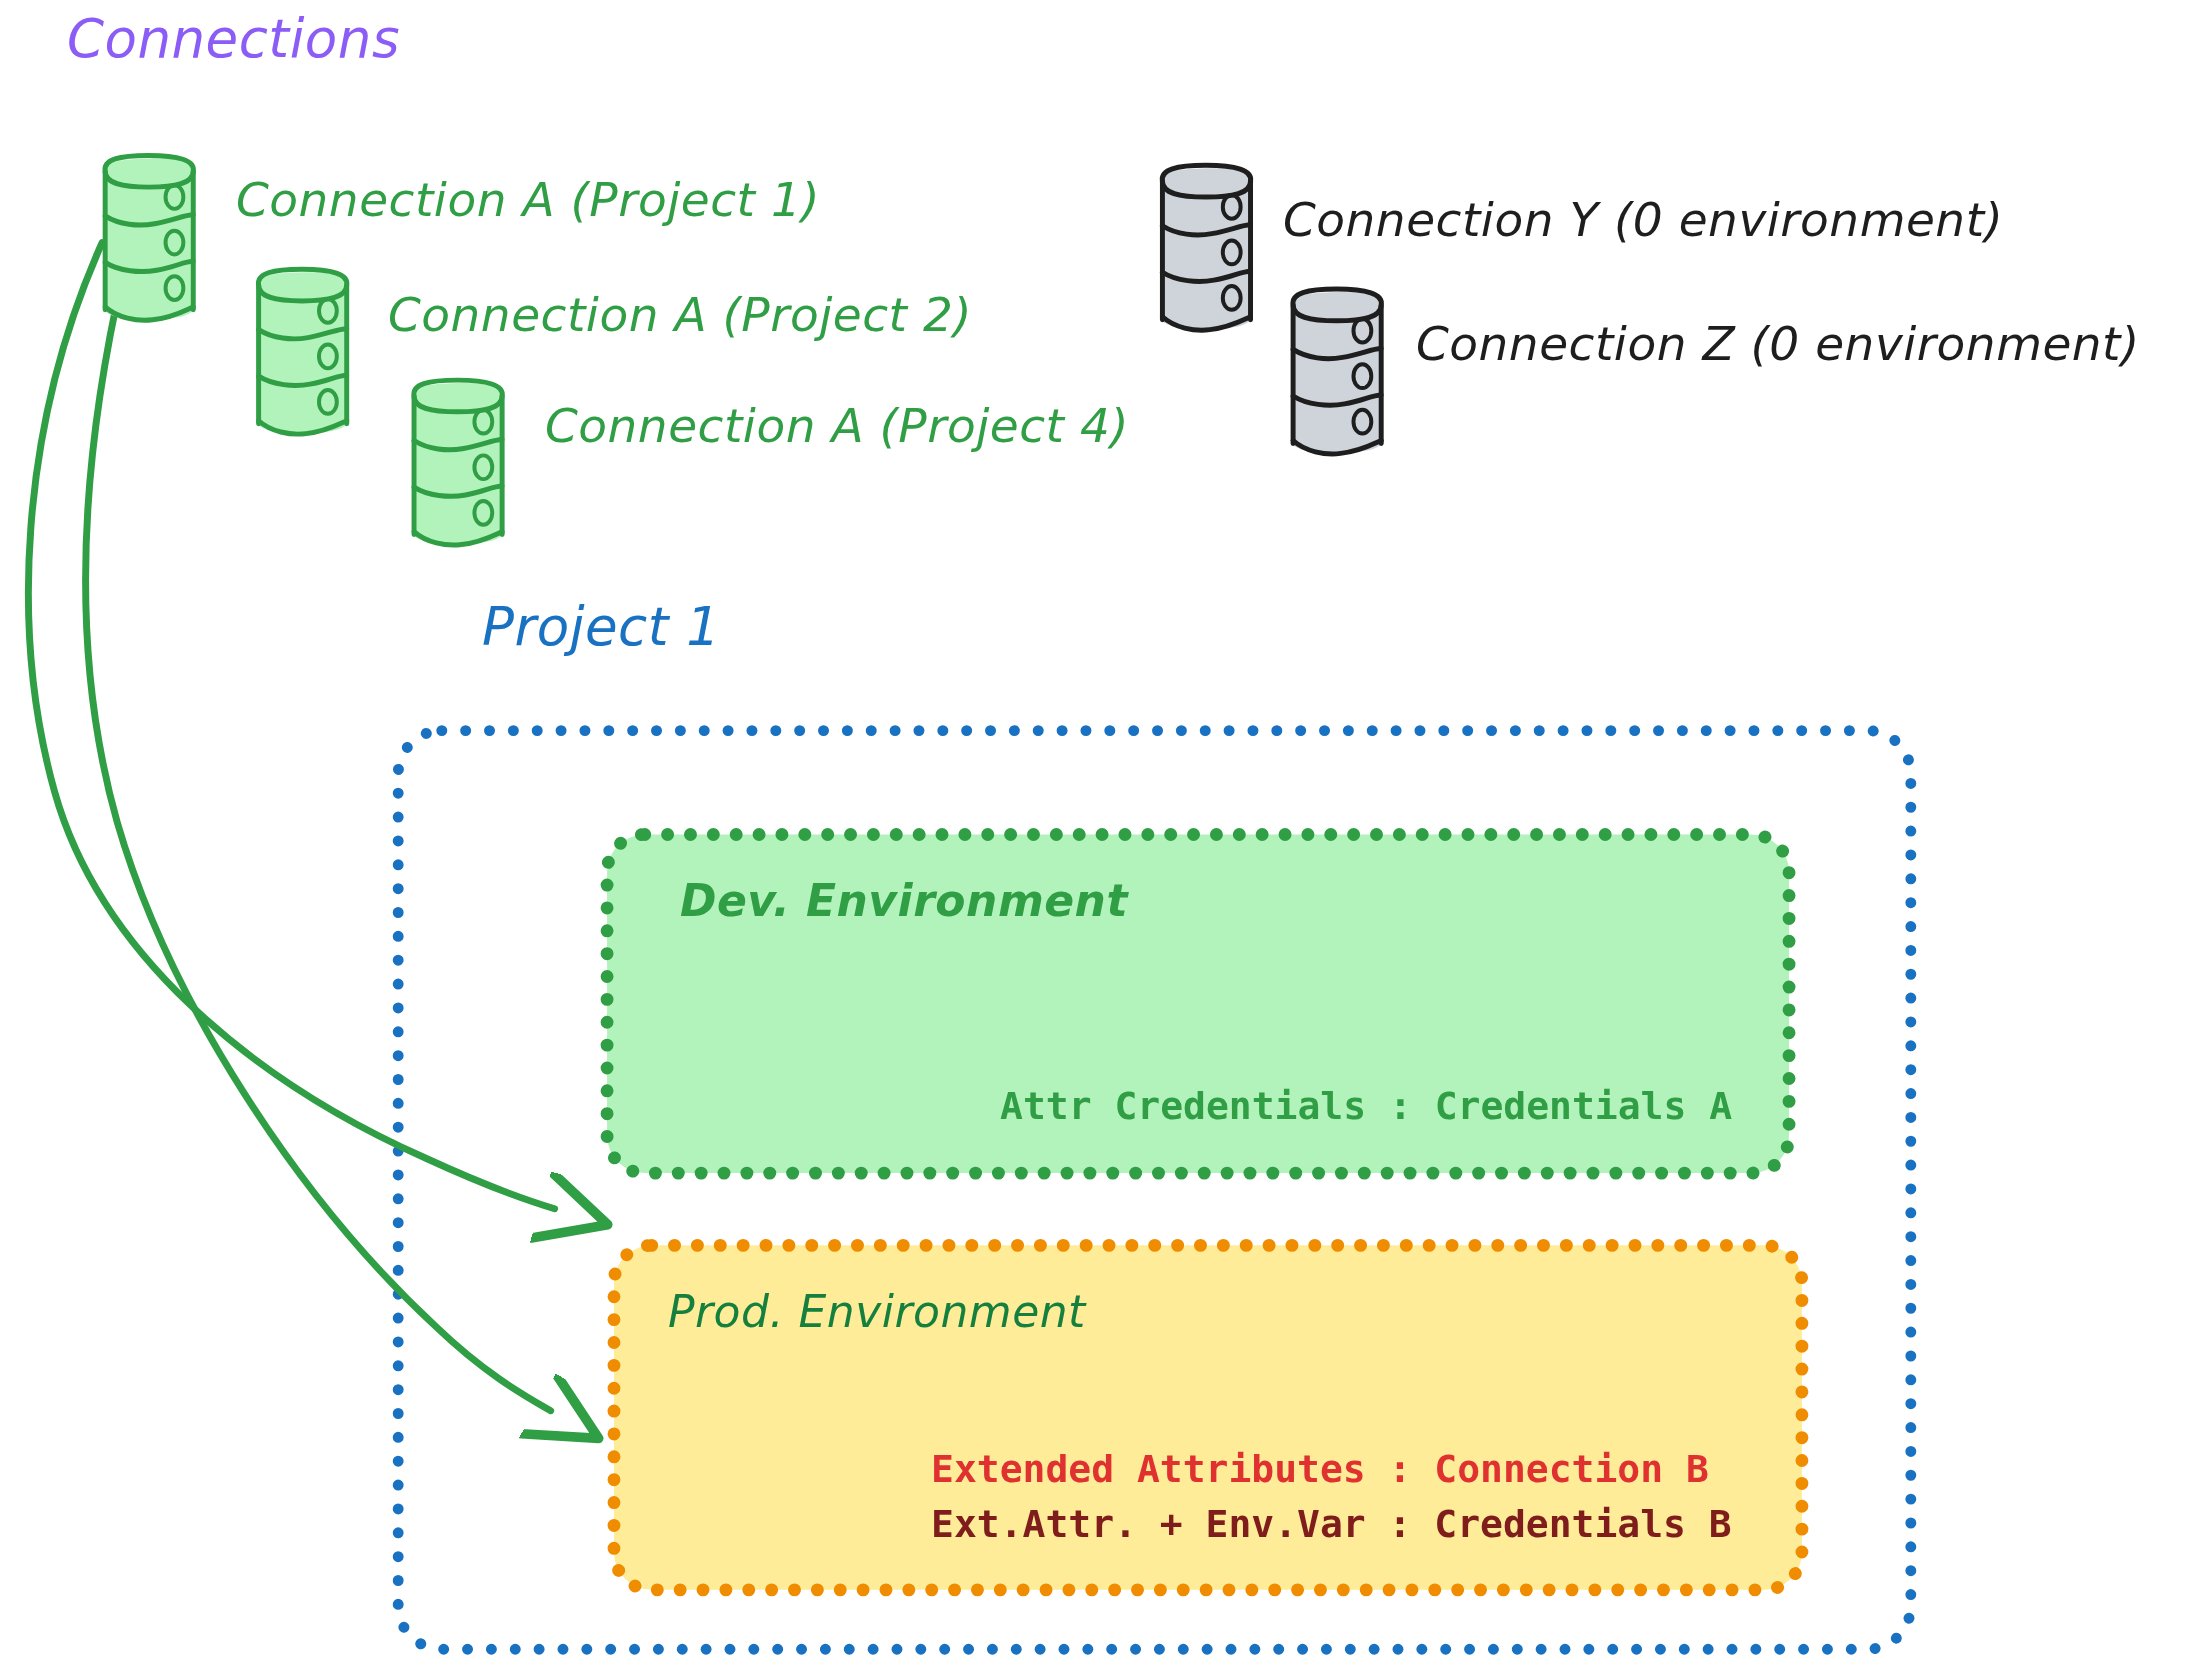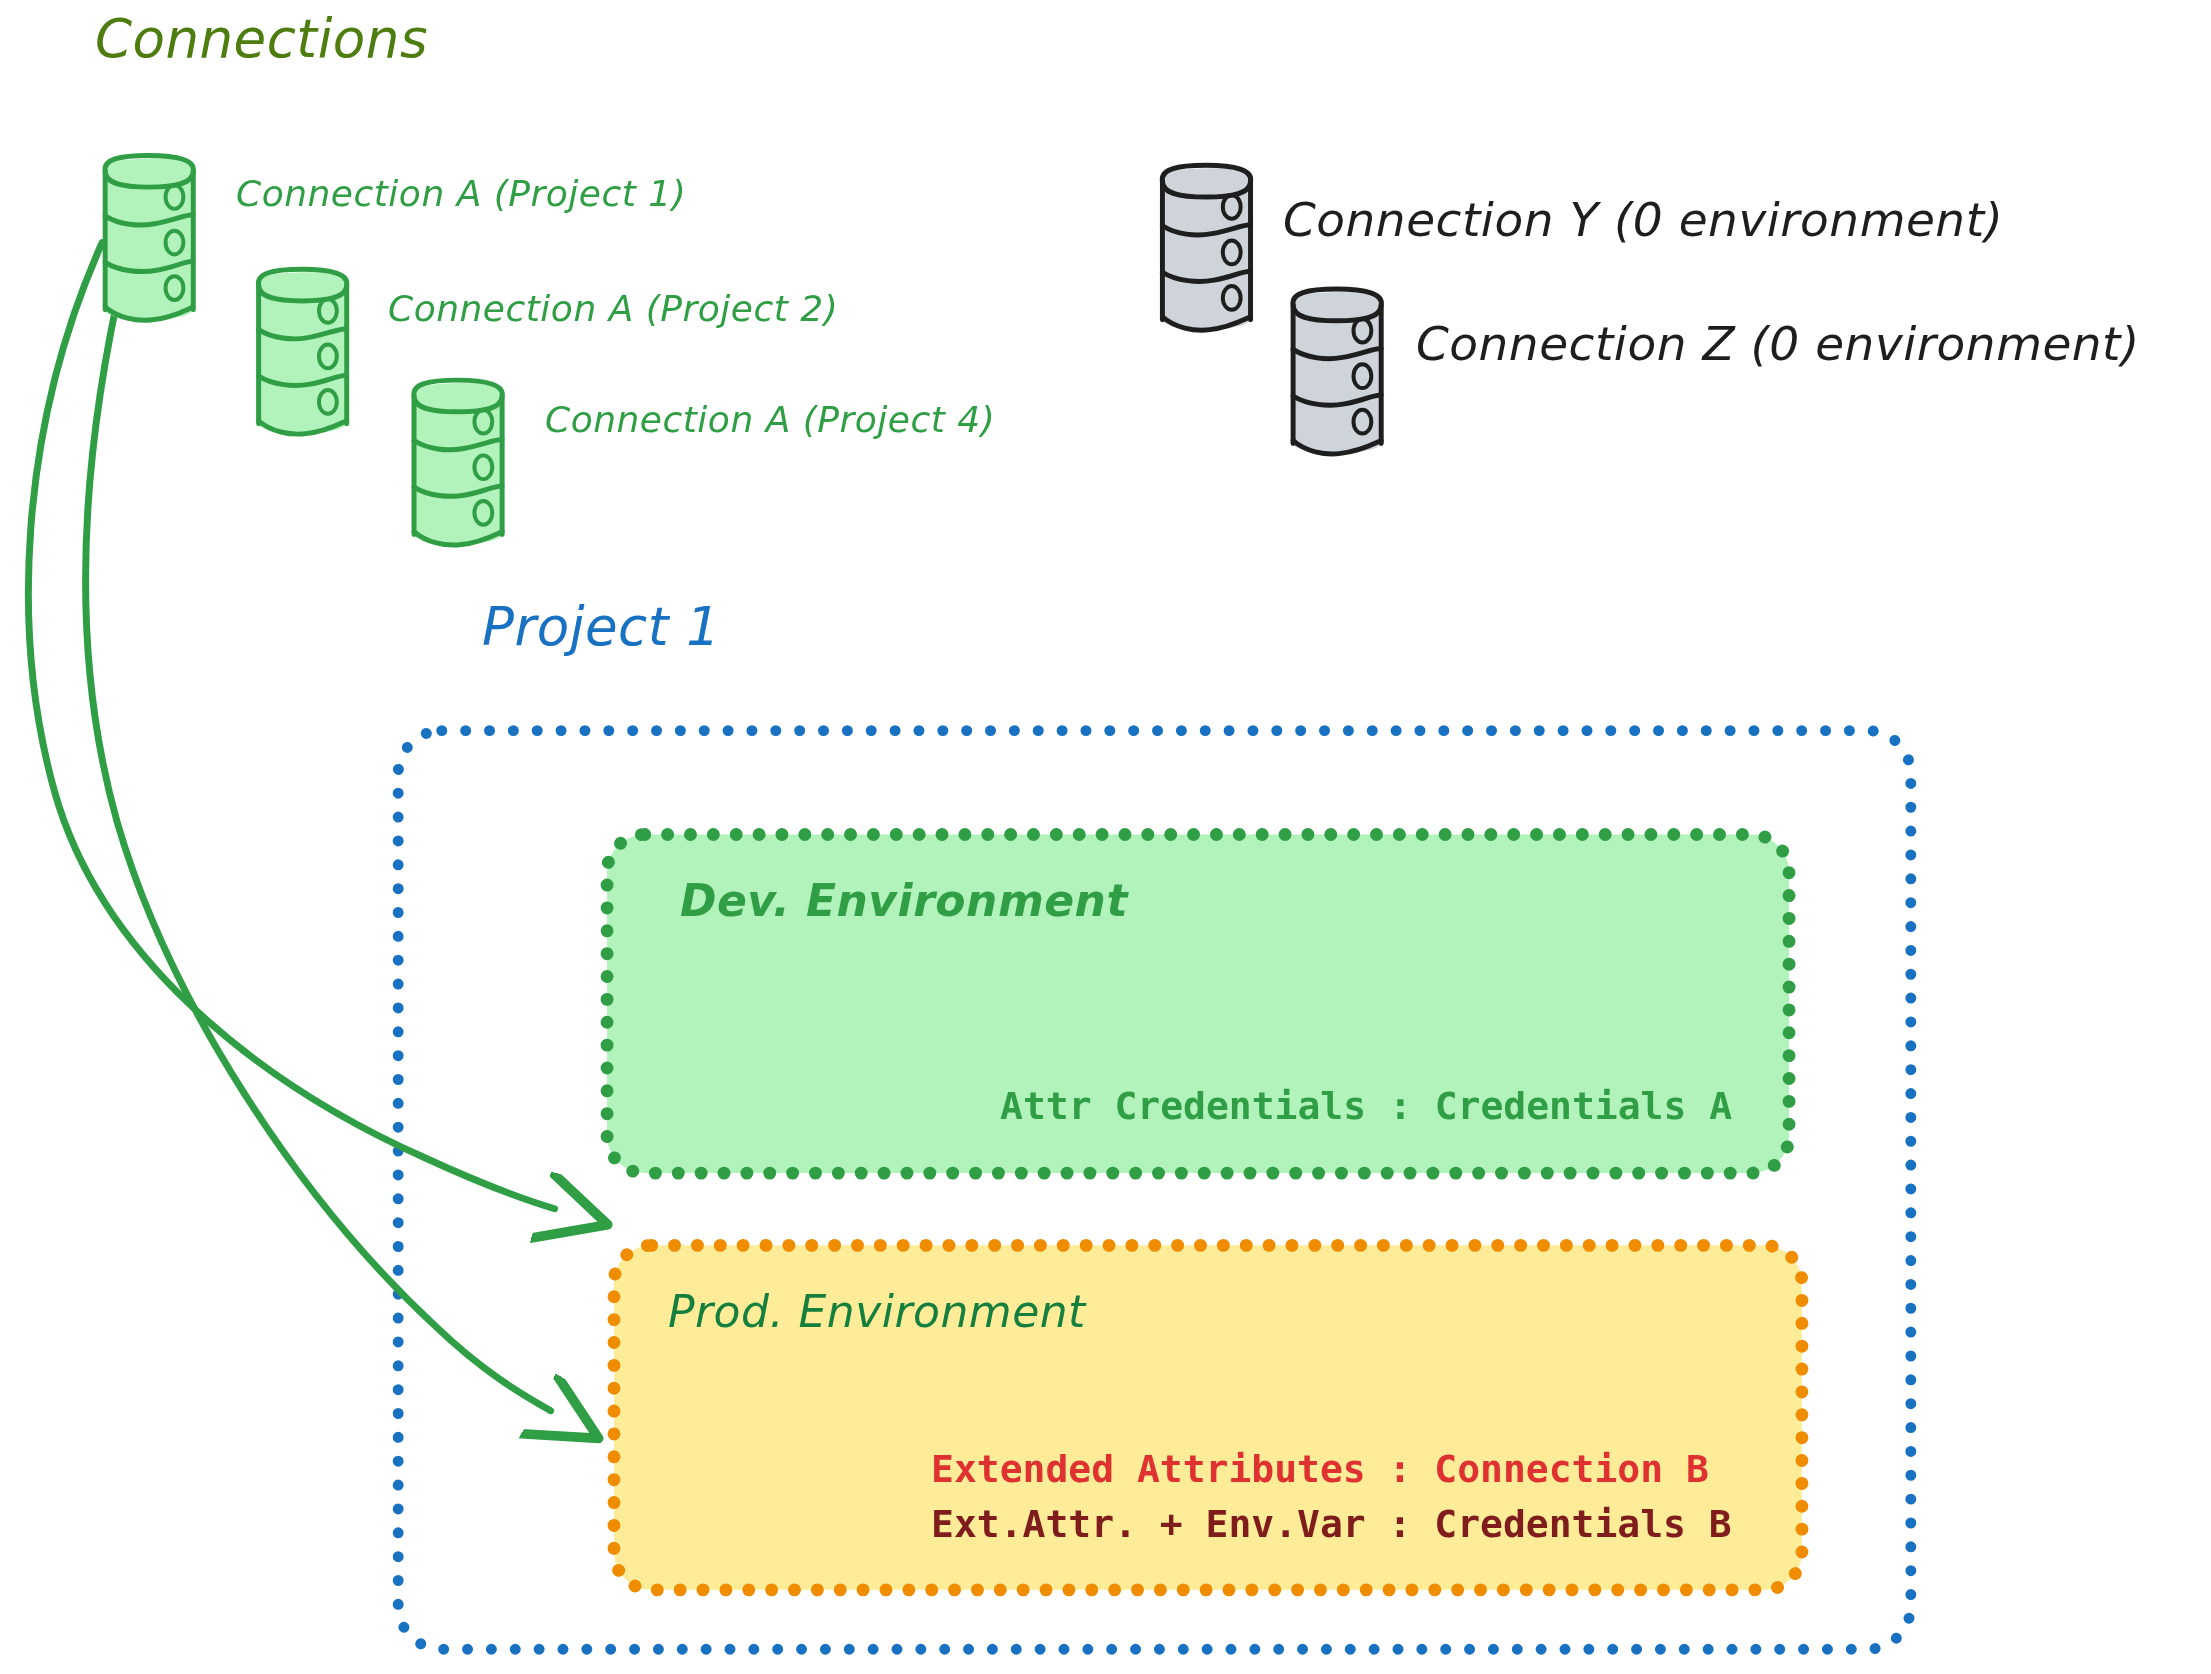--- a/index.html
+++ b/index.html
@@ -35,29 +35,29 @@
     font-weight: 400;
     font-style: italic;
     letter-spacing: 0.5px;
   }
   .mono {
     font-family: "DejaVu Sans Mono", monospace;
     font-weight: 700;
     letter-spacing: 0px;
   }
   .title-connections {
-    left: 95px;
+    left: 67px;
     top: 12px;
     font-size: 53px;
-    color: #4d7c0f;
+    color: #8b5cf6;
     font-family: "DejaVu Sans", sans-serif;
     font-weight: 400;
   }
   .conn-label {
-    font-size: 36px;
+    font-size: 47px;
     color: #2f9e44;
     font-style: italic;
   }
   .conn-label-gray {
     font-size: 47px;
     color: #1e1e1e;
   }
   .project-title {
     left: 482px;
     top: 600px;

